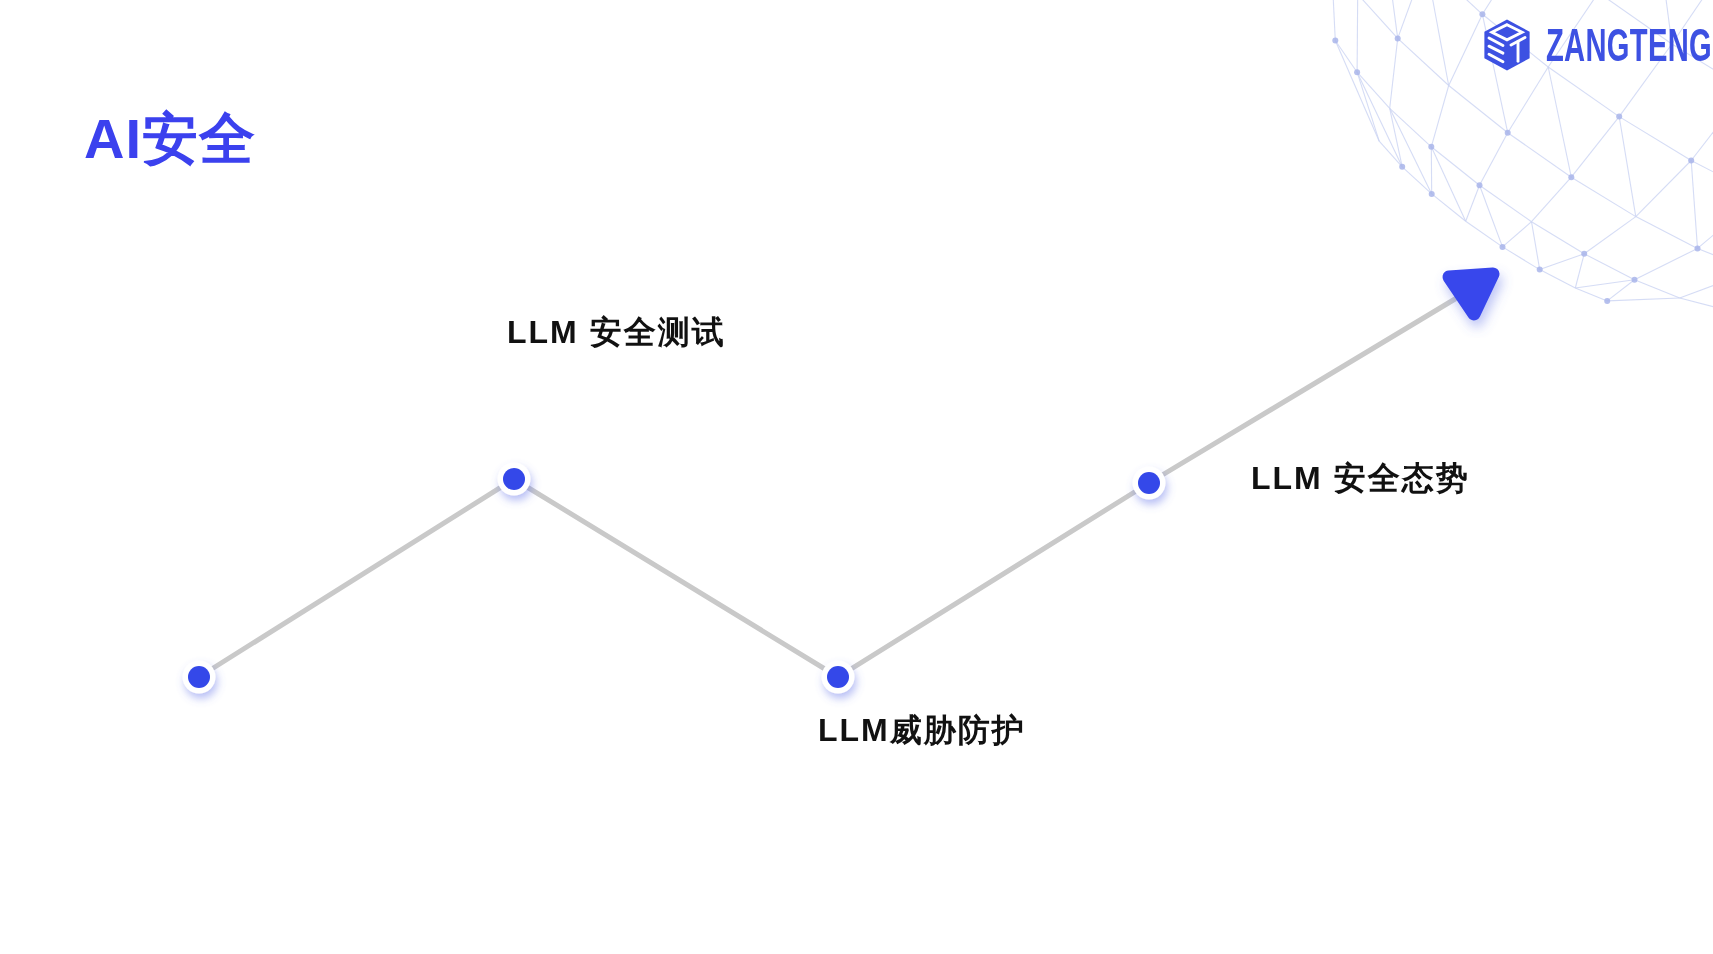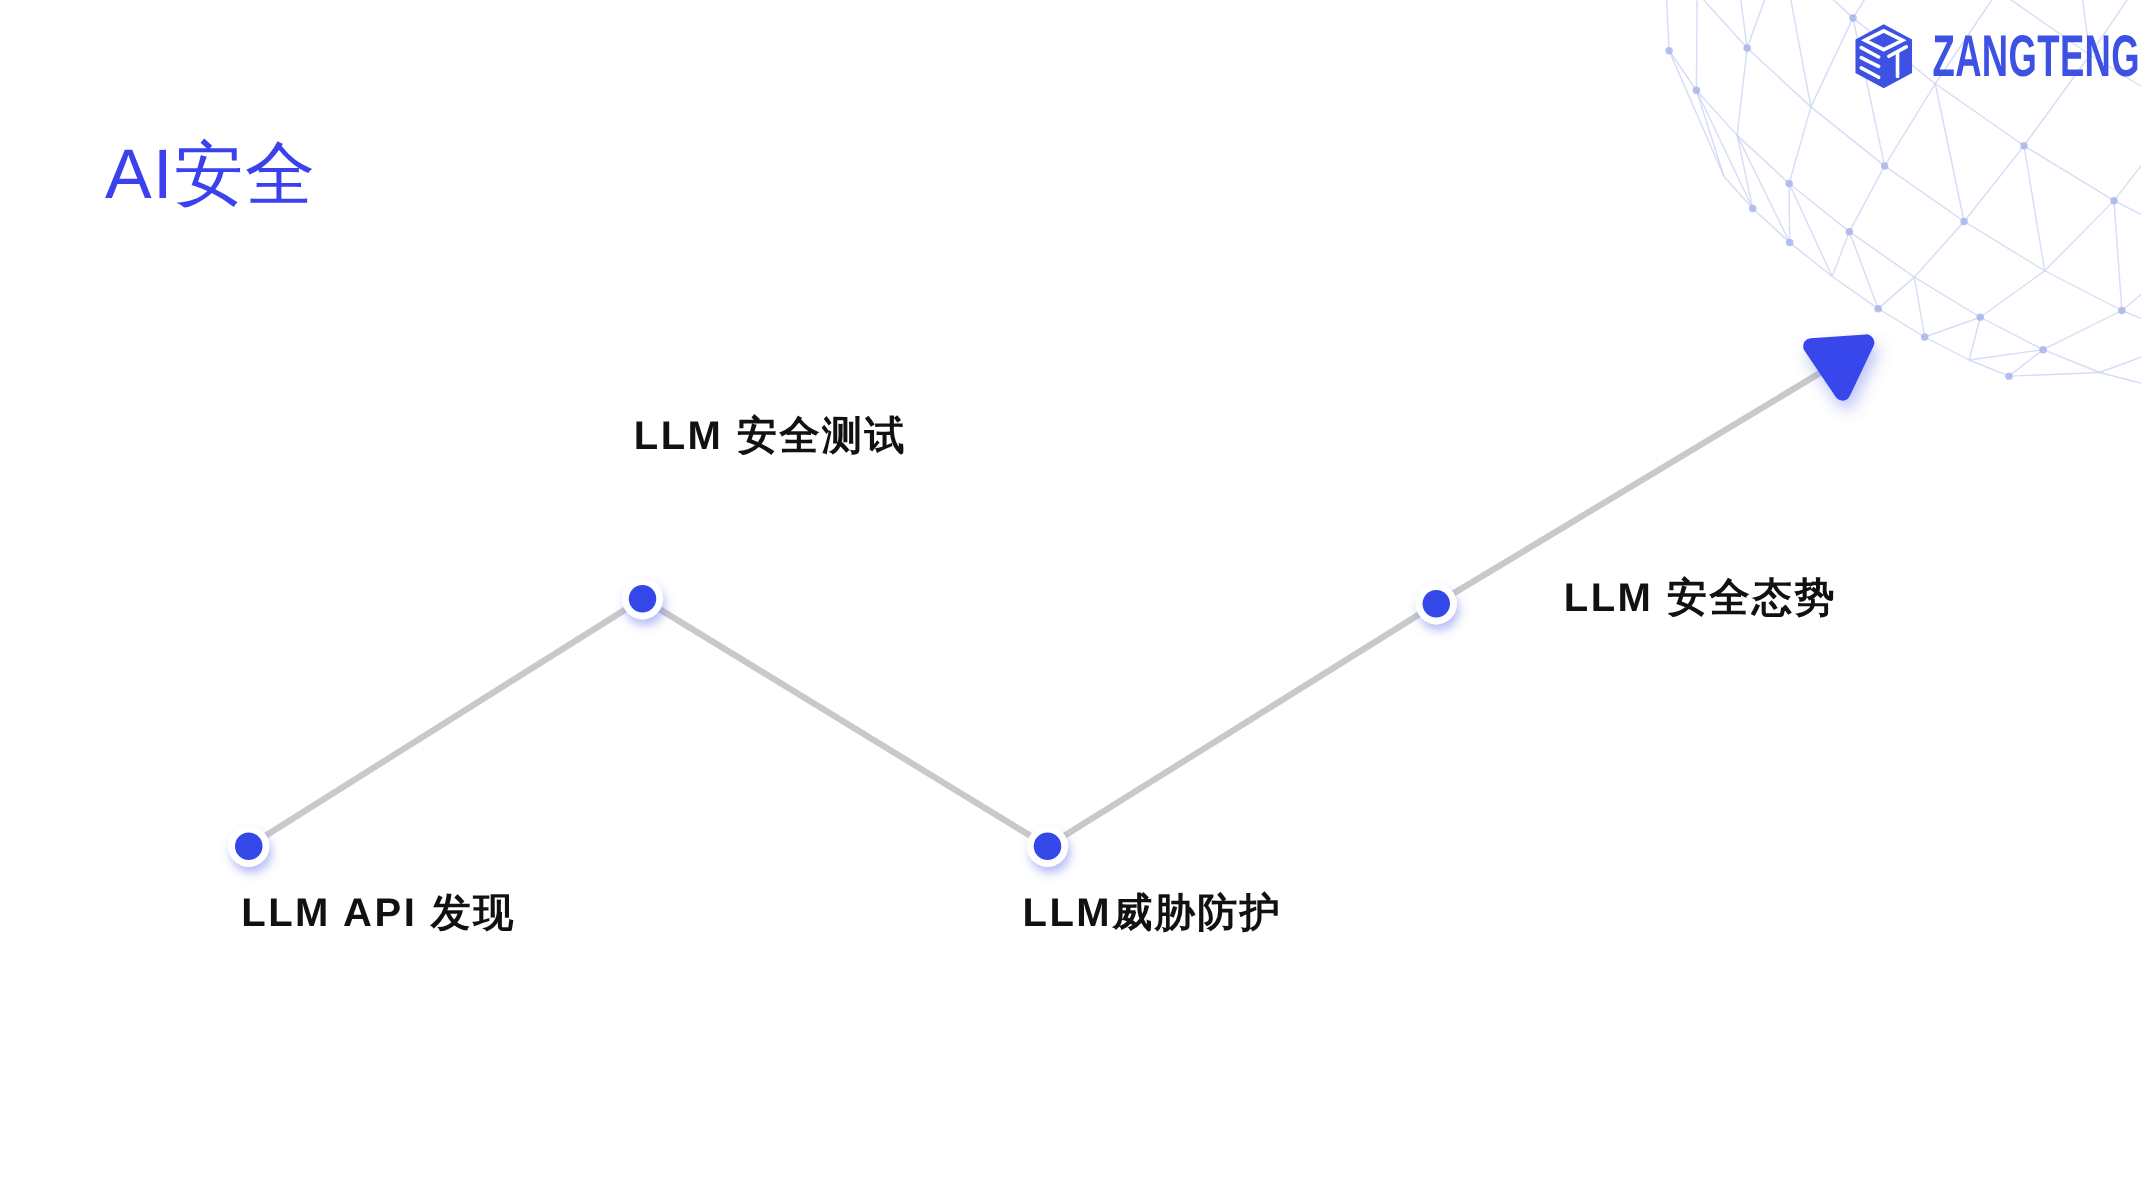--- a/index.html
+++ b/index.html
@@ -7,42 +7,42 @@
     width:1713px;height:954px;overflow:hidden;position:relative;
     background:var(--background,#fff);
     font-family:"Liberation Sans","DejaVu Sans",sans-serif;
   }
   .slide{position:absolute;inset:0;}
   svg.layer{position:absolute;left:0;top:0;width:1713px;height:954px;}
   #mesh-layer{z-index:1;}
   #diagram-layer{z-index:2;}
   .page-title{
     position:absolute;left:84px;top:70px;z-index:3;
-    font-size:56px;font-weight:400;line-height:1.1;letter-spacing:1px;
+    font-size:56px;font-weight:700;line-height:1.1;letter-spacing:1px;
     color:var(--title,#3b41ee);white-space:nowrap;
   }
   .brand{
     position:absolute;left:1478px;top:16px;z-index:3;
     display:flex;align-items:center;gap:10px;height:58px;
   }
   .brand svg{width:58px;height:58px;display:block;}
   .cube-fill{fill:var(--logo,#3d51e2);}
   .cube-line{stroke:#ffffff;stroke-width:5;fill:none;stroke-linecap:round;}
   .brand-name{
     font-size:47px;font-weight:700;line-height:58px;letter-spacing:0.5px;
     color:var(--logo,#3d51e2);transform:scaleX(0.62);transform-origin:left center;
     white-space:nowrap;
   }
   .node-label{
     position:absolute;z-index:3;
     font-size:32px;font-weight:700;letter-spacing:2px;line-height:1.2;
     color:var(--label-text,#111);white-space:nowrap;
   }
   #node-label-0{left:193px;top:711px;}
-  #node-label-1{left:507px;top:313px;margin-top:16px;}
+  #node-label-1{left:507px;top:313px;}
   #node-label-2{left:818px;top:711px;}
   #node-label-3{left:1251px;top:459px;}
 </style>
 </head>
 <body>
 
 <div class="slide">
 
   <svg id="mesh-layer" class="layer" viewBox="0 0 1713 954">
       <g stroke="#CBD3F2" stroke-width="1.1" stroke-opacity="0.8" fill="none">
@@ -512,18 +512,17 @@
       <polygon class="cube-line" points="50,15 76,28 50,41 24,28"></polygon>
       <path class="cube-line" d="M19,38 L43,51"></path>
       <path class="cube-line" d="M19,52 L31,58 L43,64"></path>
       <path class="cube-line" d="M19,66 L43,79"></path>
       <path class="cube-line" d="M57,50 L81,37"></path>
       <path class="cube-line" d="M69,44 L69,78"></path>
     </svg>
     <span class="brand-name">ZANGTENG</span>
   </div>
 
-  <div class="node-label" id="node-label-0">LLM API 发现</div>
   <div class="node-label" id="node-label-1">LLM 安全测试</div>
   <div class="node-label" id="node-label-2">LLM威胁防护</div>
   <div class="node-label" id="node-label-3">LLM 安全态势</div>
 
 </div>
 
 </body></html>

